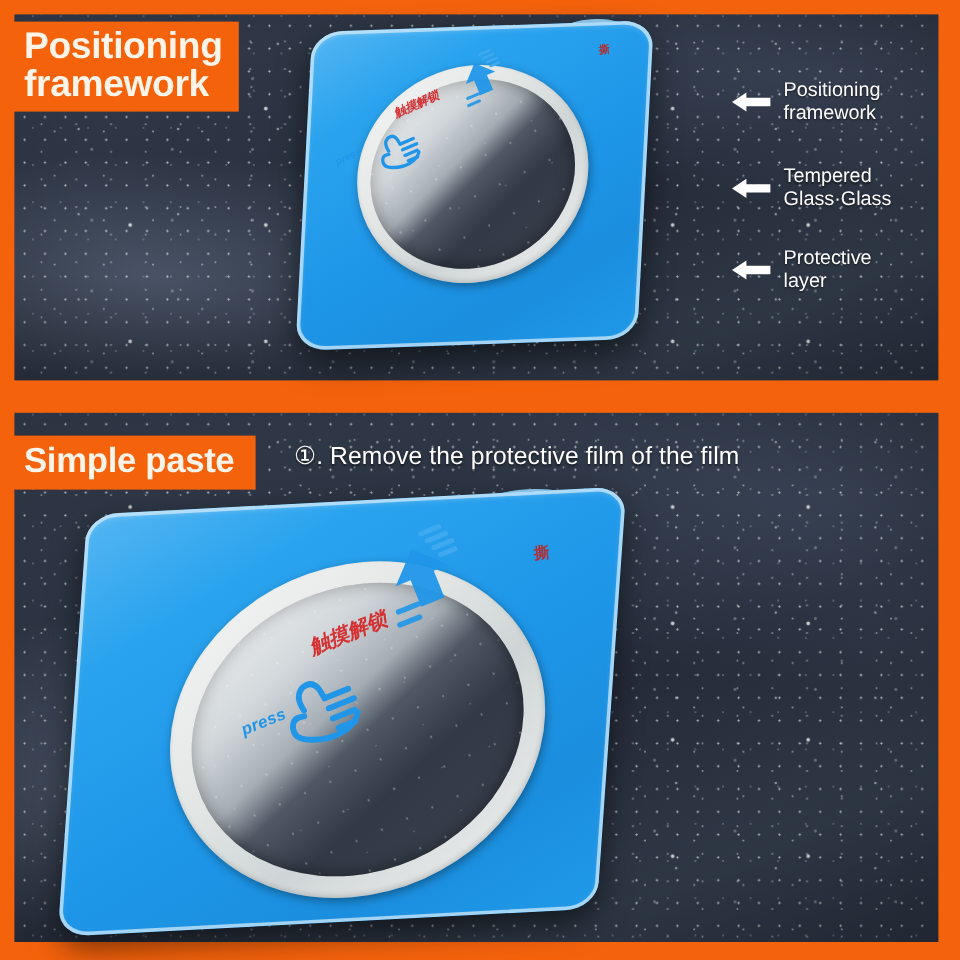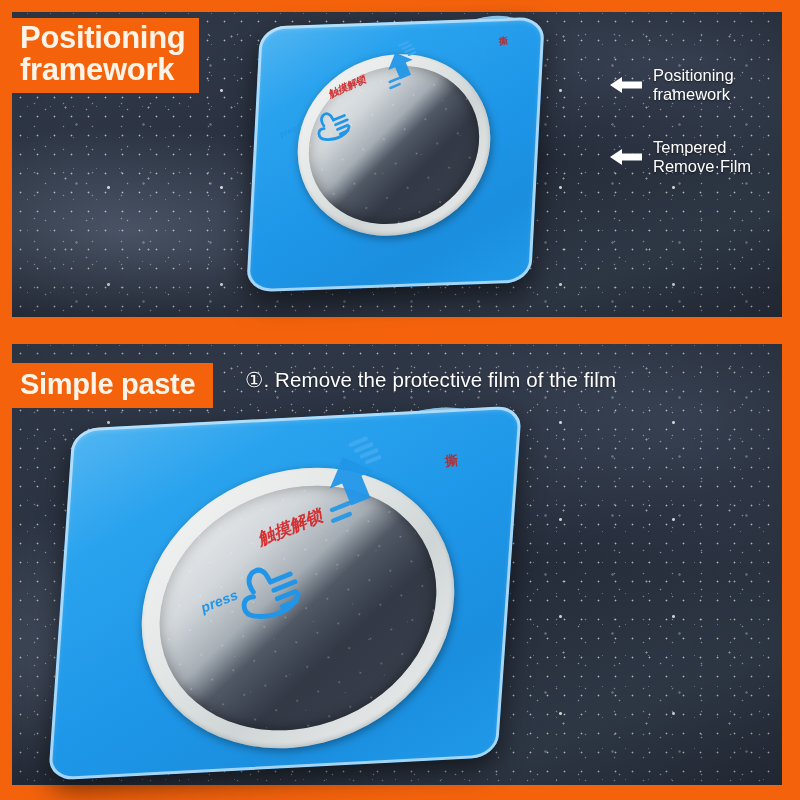--- a/index.html
+++ b/index.html
@@ -294,23 +294,30 @@
     </svg>
     <span class="ctext">Positioning
 framework</span>
   </div>
 
   <div class="callout c2">
     <svg class="arrow-l" viewBox="0 0 36 22">
       <path d="M2 11 L14 3 L14 7.5 L34 7.5 L34 14.5 L14 14.5 L14 19 Z" fill="#ffffff"></path>
     </svg>
     <span class="ctext">Tempered
-Remove·Film</span>
-  </div>
-
+Glass·Glass</span>
+  </div>
+
+  <div class="callout c3">
+    <svg class="arrow-l" viewBox="0 0 36 22">
+      <path d="M2 11 L14 3 L14 7.5 L34 7.5 L34 14.5 L14 14.5 L14 19 Z" fill="#ffffff"></path>
+    </svg>
+    <span class="ctext">Protective
+layer</span>
+  </div>
 
   <div class="panel panel-bot">
     <div class="stars a"></div>
     <div class="stars b"></div>
     <div class="stars c"></div>
     <div class="vignette"></div>
   </div>
 
   <div class="card-wrap" id="cardBot">
     <div class="card-notch"></div>

